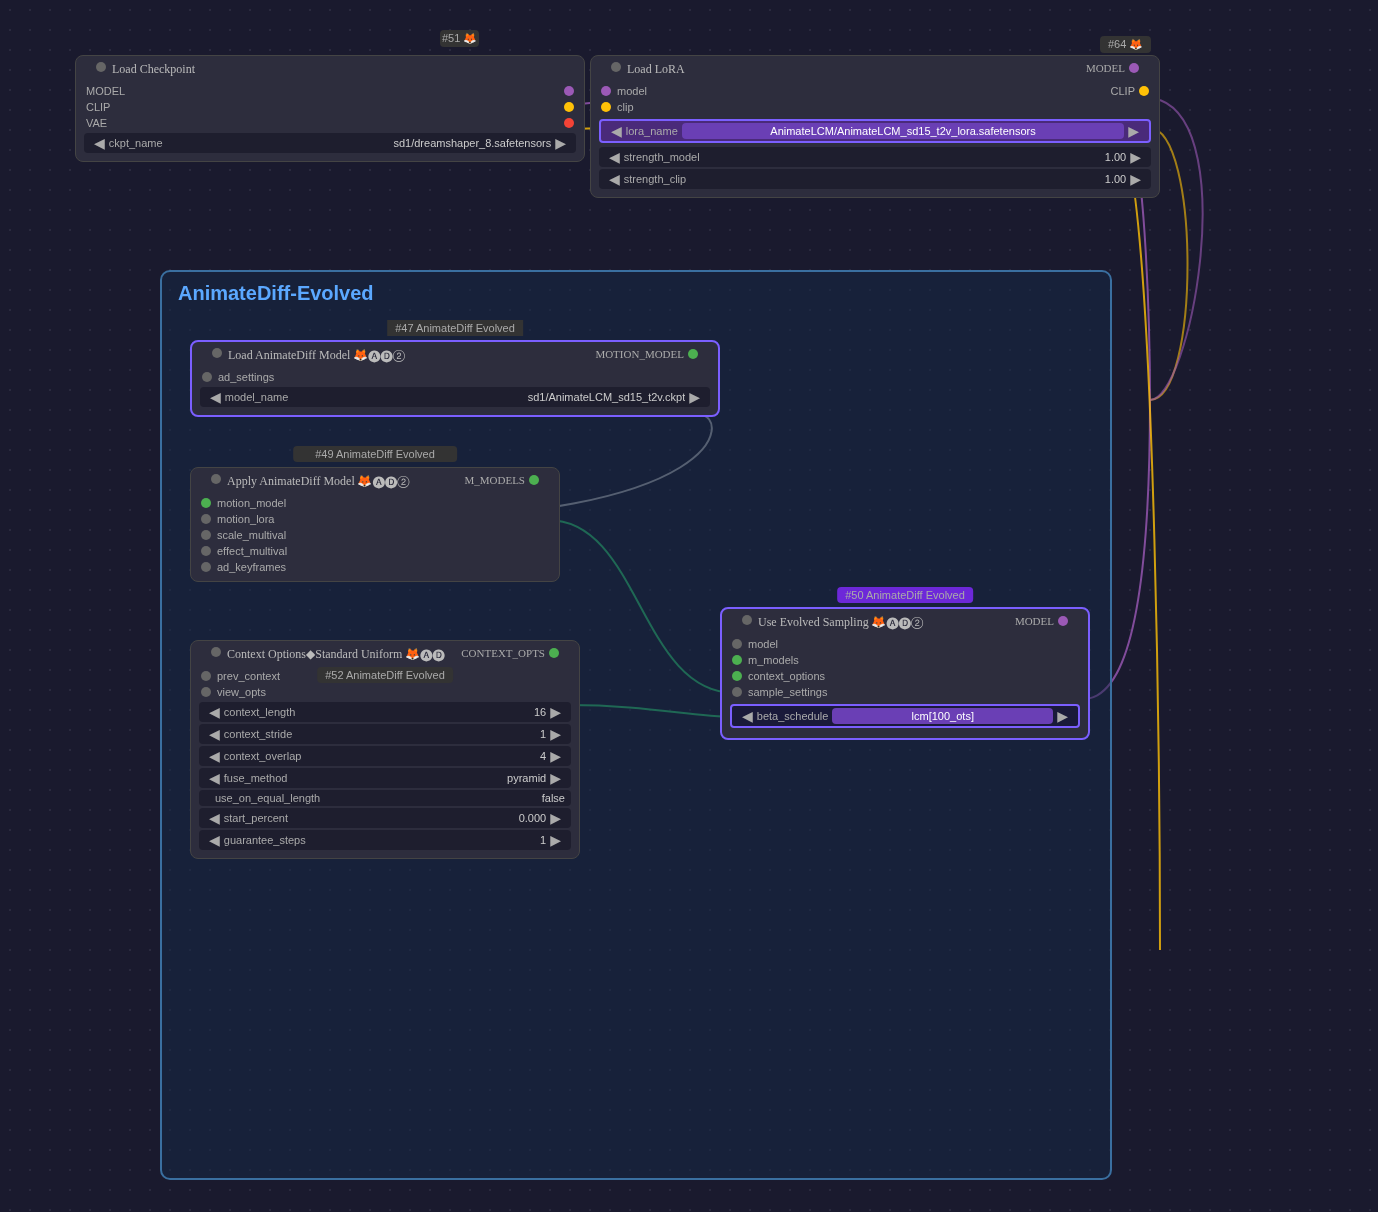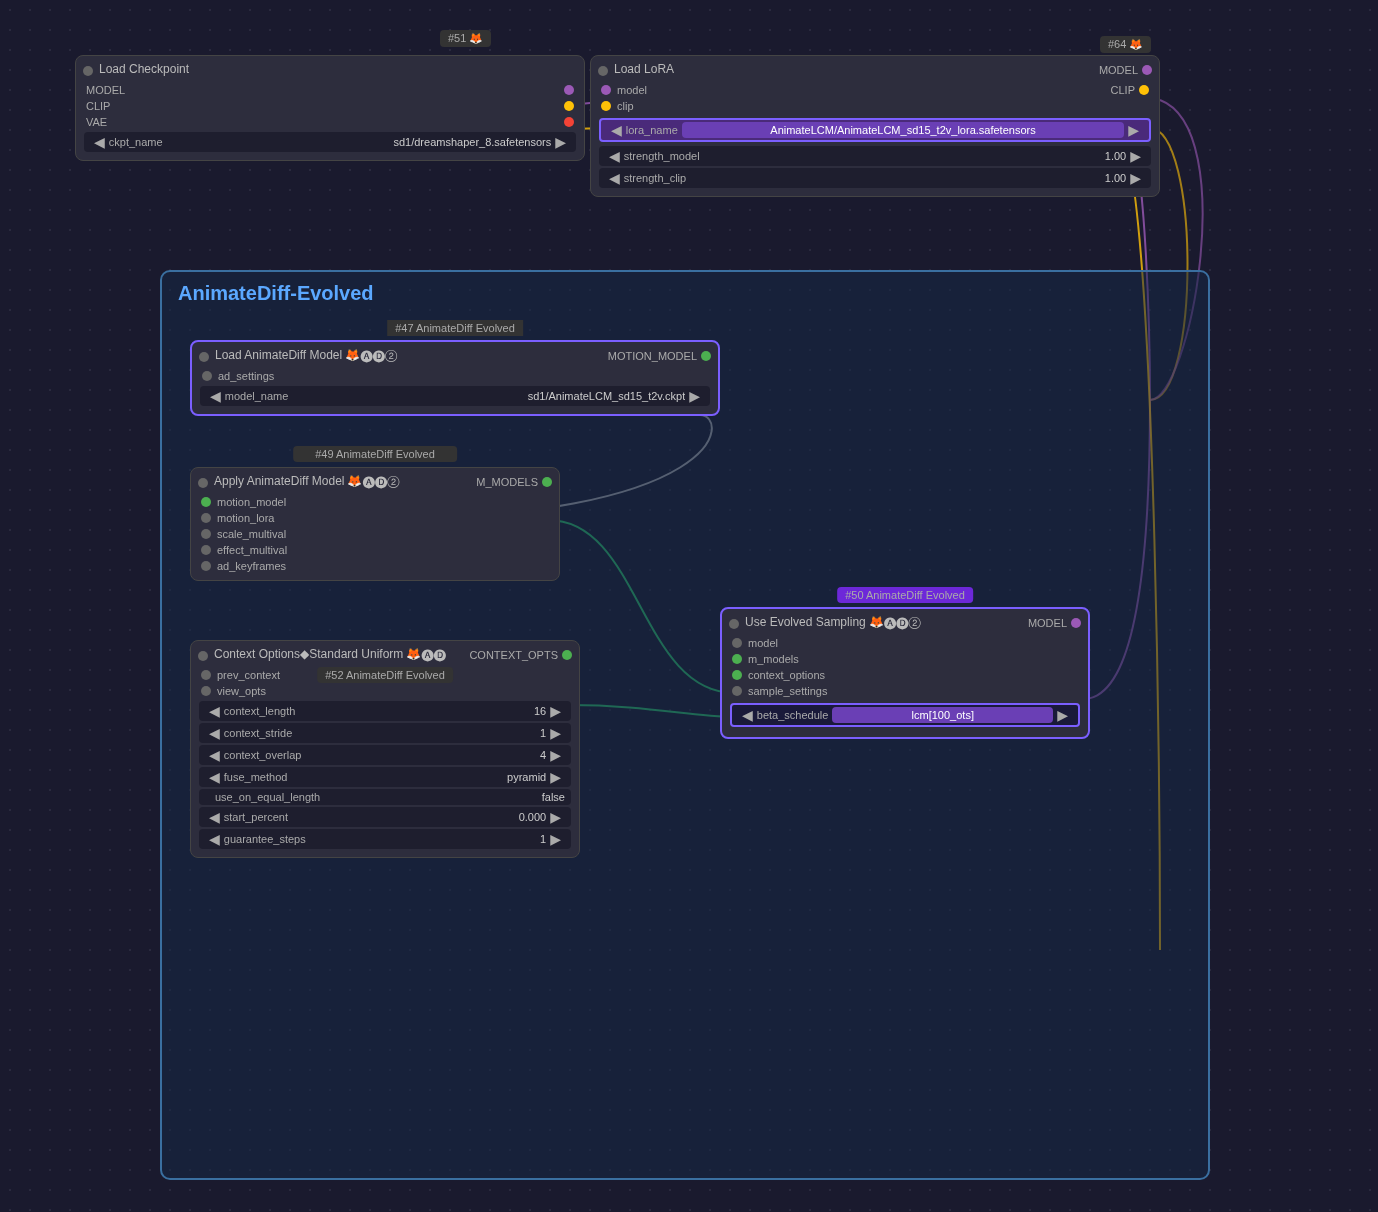--- a/index.html
+++ b/index.html
@@ -20,25 +20,26 @@
     .node {
       position: absolute;
       background: #2d2d3d;
       border-radius: 8px;
       border: 1px solid #444;
       min-width: 160px;
     }
 
     .node-header {
       display: flex;
-      align-items: flex-end;
-      padding: 6px 7px;
+      align-items: flex-start;
+      padding: 6px 20px;
       gap: 6px;
       font-size: 12px;
       color: #bbb;
+      font-family: Liberation Serif, serif;
     }
 
     .node-dot {
       width: 10px;
       height: 10px;
       border-radius: 50%;
       background: #666;
       flex-shrink: 0;
     }
 
@@ -102,21 +103,21 @@
     }
 
     
     .animatediff-panel {
       position: absolute;
       background: rgba(20, 40, 70, 0.5);
       border: 2px solid #3a6fa0;
       border-radius: 10px;
       left: 160px;
       top: 270px;
-      width: 1050px;
+      width: 952px;
       height: 910px;
     }
 
     .animatediff-title {
       position: absolute;
       top: 10px;
       left: 16px;
       font-size: 20px;
       font-weight: bold;
       color: #5ba8ff;
@@ -198,21 +199,21 @@
   </div>
   <div class="field-row">
     <span class="arrow-btn">◀</span>
     <span class="field-label">ckpt_name</span>
     <span class="field-value">sd1/dreamshaper_8.safetensors</span>
     <span class="arrow-btn">▶</span>
   </div>
   <div style="height:6px;"></div>
 </div>
 
-<div style="position:absolute; top:30px; left:440px; background:#333; border-radius:4px; padding:2px 8px; font-size:11px; color:#aaa; z-index:10;">#51 🦊</div>
+<div style="position:absolute; top:30px; left:440px; background:#333; border-radius:4px; padding:2px 2px; font-size:11px; color:#aaa; z-index:10;">#51 🦊</div>
 
 <div class="node" style="left:590px; top:55px; width:570px;">
   <div style="position:relative;">
     <div style="position:absolute; top:-20px; right:8px; background:#333; border-radius:4px; padding:2px 8px; font-size:11px; color:#aaa;">#64 🦊</div>
   </div>
   <div class="node-header">
     <div class="node-dot"></div>
     <span>Load LoRA</span>
     <div class="port-right">
       <span>MODEL</span>

